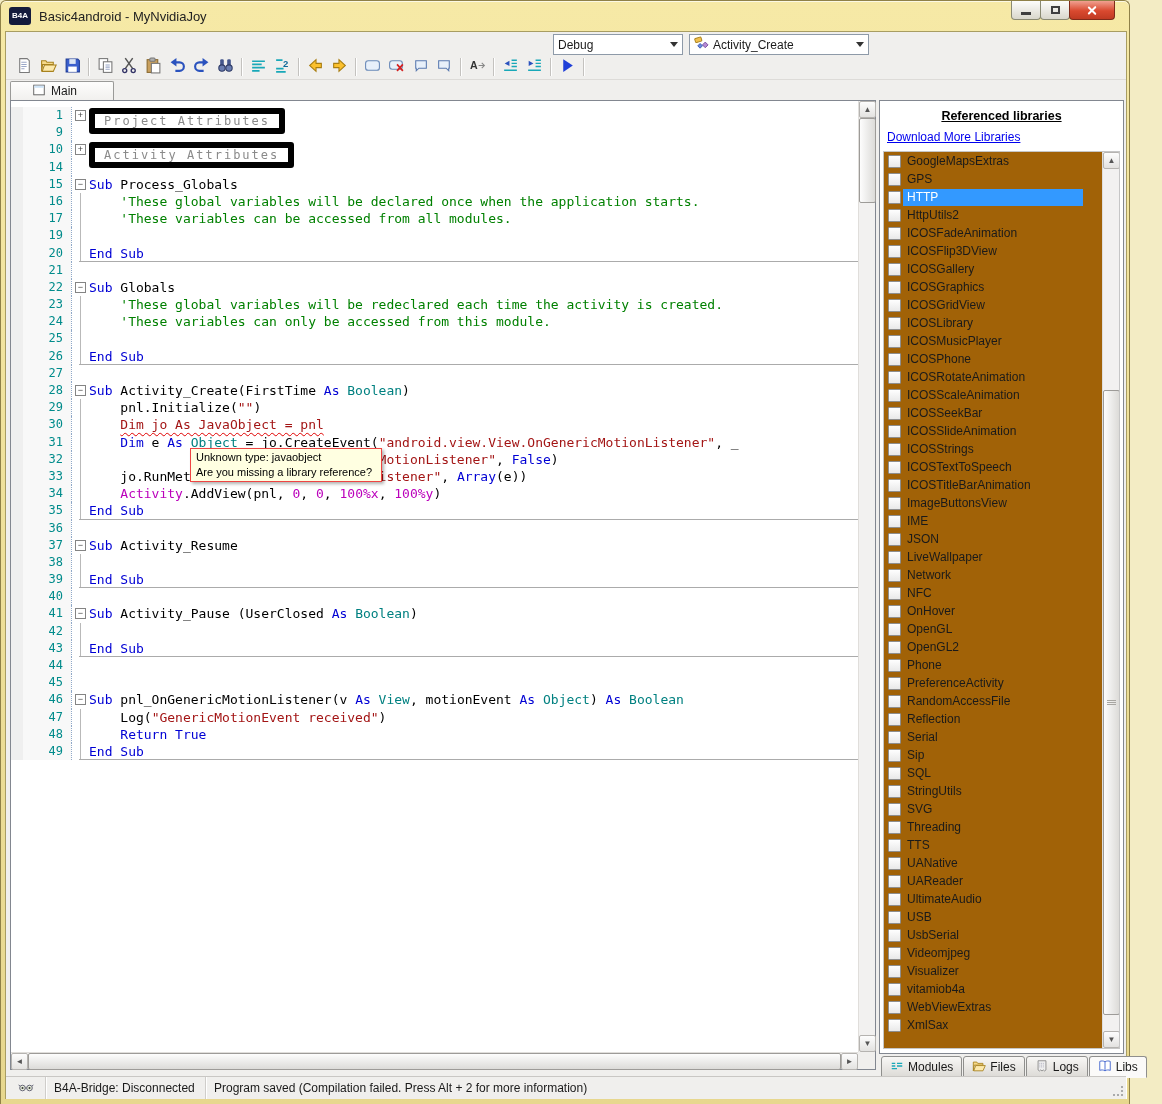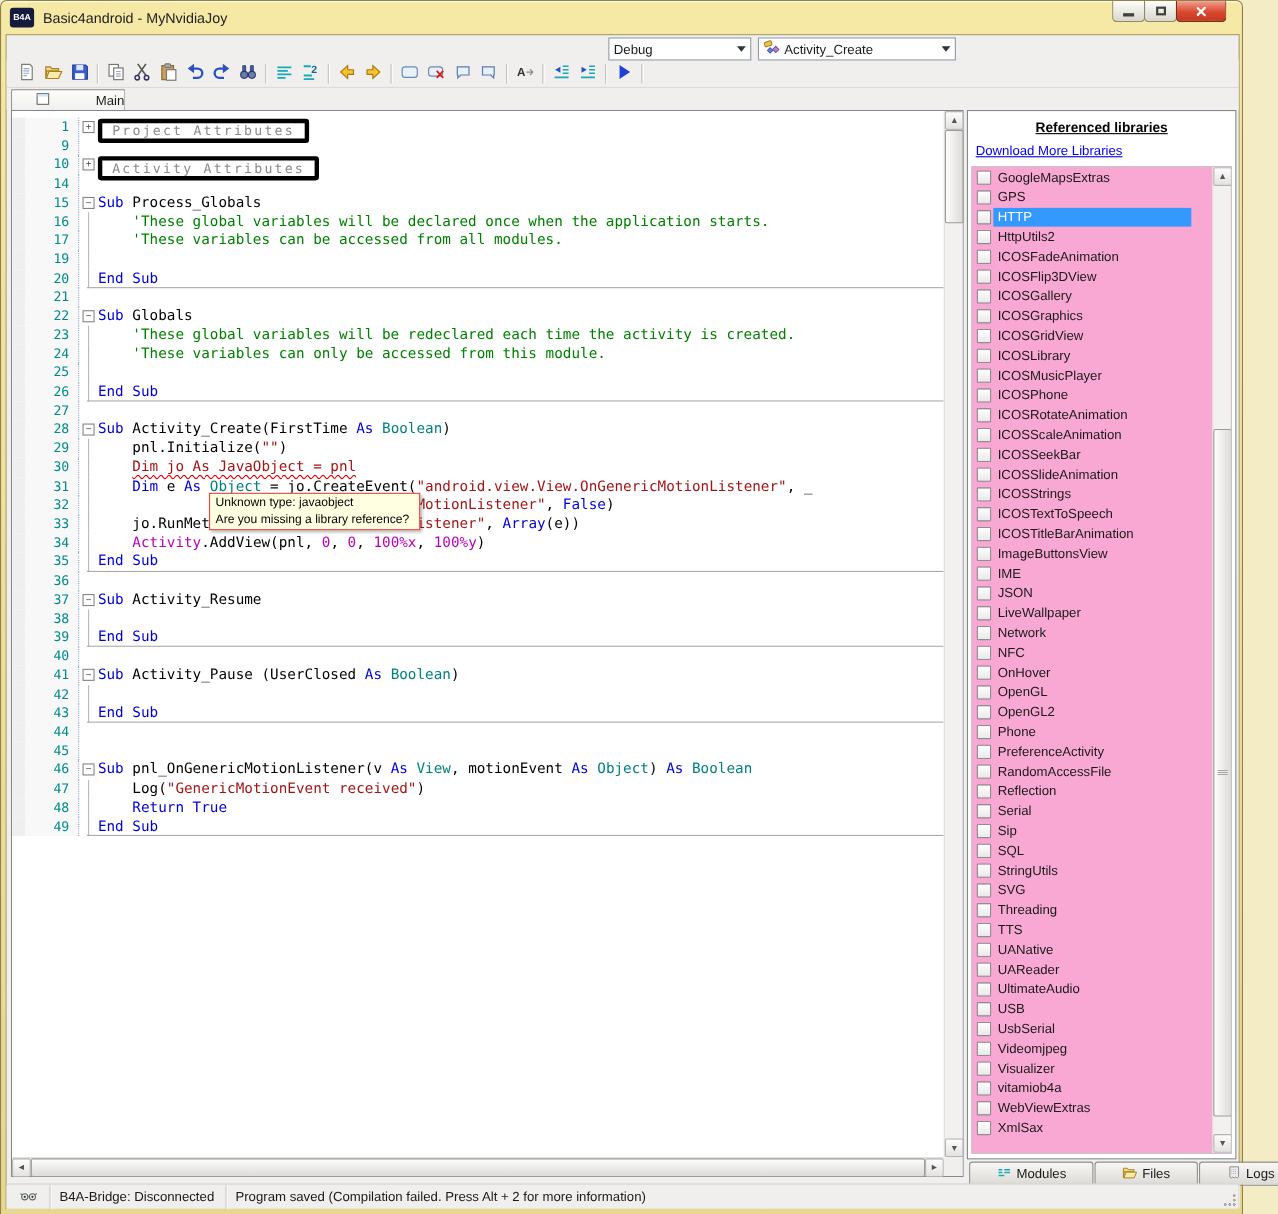--- a/index.html
+++ b/index.html
@@ -36,66 +36,66 @@
   .tb-btn svg{width:17px;height:17px;}
   .tb-sep{width:1px;height:18px;background:#c4c2bf;margin:0 4px;box-shadow:1px 0 0 #fff;}
   .combo{position:absolute;top:2px;height:21px;background:#fff;border:1px solid #8e9aa8;display:flex;align-items:center;padding:0 4px;font-size:12px;}
   .combo .arrow{position:absolute;right:4px;top:7px;width:0;height:0;border-left:4px solid transparent;border-right:4px solid transparent;border-top:5px solid #333;}
   .combo svg{width:15px;height:15px;margin-right:4px;}
   #combo-debug{left:547px;width:130px;}
   #combo-sub{left:683px;width:180px;}
   
   .tabstrip{position:absolute;left:0;top:48px;right:0;height:20px;background:#F0EFED;}
   .main-tab{position:absolute;left:4px;top:1px;width:104px;height:19px;background:linear-gradient(#fdfdfc,#f1f0ee);
-    border:1px solid #9a9a98;border-bottom:none;border-radius:2px 2px 0 0;display:flex;align-items:center;padding-left:21px;font-size:12px;justify-content:space-between;}
+    border:1px solid #9a9a98;border-bottom:none;border-radius:2px 2px 0 0;display:flex;align-items:center;padding-left:21px;font-size:12px;}
   .main-tab svg{width:14px;height:14px;margin-right:5px;}
   
   .editor{position:absolute;left:4px;top:68px;width:866px;height:970px;border:1px solid #828790;background:#fff;}
   .ed-content{position:absolute;left:0;top:0;right:17px;bottom:17px;overflow:hidden;background:#fff;padding-top:6px;}
   .row{position:relative;height:17.2px;display:flex;align-items:stretch;}
   .ln{width:60px;flex:none;text-align:right;padding-right:8px;color:var(--line_number);
     font:12px/17.2px "DejaVu Sans Mono","Liberation Mono",monospace;
     background:linear-gradient(to right,#efefef 12px,#f8f8f8 12px);}
   .fold{width:18px;flex:none;position:relative;border-left:1px dotted #8fa8c8;}
   .fold.g:after{content:"";position:absolute;left:8px;top:0;bottom:0;width:1px;background:#b9b9b9;}
   .foldbox{position:absolute;left:3px;top:3px;width:11px;height:11px;border:1px solid #848484;background:#fff;
     font:9px/9px "Liberation Sans",sans-serif;text-align:center;color:#444;}
   .code{flex:1;white-space:pre;font:13px/17.2px "DejaVu Sans Mono","Liberation Mono",monospace;color:#000;position:relative;}
   .k{color:var(--keyword);} .t{color:var(--type);} .c{color:var(--comment);}
   .s{color:var(--string);} .m{color:var(--magenta);} .p{color:#000;}
   .e{color:var(--string);text-decoration:underline wavy #e00000 1px;text-underline-offset:3px;}
   .divider{position:absolute;left:68px;right:0;bottom:0;height:1px;background:#ababab;}
-  .attr-box{display:inline-block;border:4px solid #000000;border-radius:3px;color:#8a8a8a;
+  .attr-box{display:inline-block;border:6px solid #000000;border-radius:3px;color:#8a8a8a;
     padding:0 9px;letter-spacing:2px;font:12px/14px "DejaVu Sans Mono",monospace;margin-top:1px;}
   .tooltip{position:absolute;left:179px;top:347px;width:192px;background:#FFFFE1;border:1px solid #ef4444;
     box-shadow:2px 2px 3px rgba(0,0,0,.3);font:11px/15px "Liberation Sans",sans-serif;color:#000;padding:1px 5px;z-index:6;}
   
   .vscroll{position:absolute;top:0;right:0;width:17px;bottom:17px;background:#f2f1f0;border-left:1px solid #e0dedb;}
   .hscroll{position:absolute;left:0;right:17px;bottom:0;height:17px;background:#f2f1f0;border-top:1px solid #e0dedb;}
   .sb-btn{position:absolute;width:17px;height:17px;background:linear-gradient(#fdfdfd,#e3e2e0);border:1px solid #b5b3b0;border-radius:2px;
     display:flex;align-items:center;justify-content:center;font-size:8px;color:#555;}
   .sb-thumb{position:absolute;background:linear-gradient(to right,#fdfdfd,#dcdbd8);border:1px solid #9d9b98;border-radius:2px;}
   .hscroll .sb-thumb{background:linear-gradient(#fdfdfd,#dcdbd8);}
   .corner{position:absolute;right:0;bottom:0;width:17px;height:17px;background:#f0efed;}
   .grip-lines{position:absolute;left:3px;right:3px;top:50%;height:5px;margin-top:-3px;
     background:repeating-linear-gradient(#a8a6a2 0 1px,transparent 1px 2px);}
   
   .libpanel{position:absolute;left:873px;top:68px;width:245px;height:954px;background:#fff;border:1px solid #828790;}
   .lib-title{margin-top:8px;text-align:center;font-weight:bold;font-size:12.5px;text-decoration:underline;color:#000;}
   .lib-link{position:absolute;left:7px;top:29px;font-size:12px;color:var(--link);text-decoration:underline;}
-  .libbox{position:absolute;left:3px;top:50px;right:3px;height:898px;border:1px solid #c6c6c6;background:#f9a8d4;overflow:hidden;}
+  .libbox{position:absolute;left:3px;top:50px;right:3px;height:898px;border:1px solid #c6c6c6;background:#a16207;overflow:hidden;}
   .lib-row{height:18px;display:flex;align-items:center;padding-left:4px;}
   .cb{width:13px;height:13px;flex:none;border:1px solid #8e8e8e;background:linear-gradient(#fefefe,#e9e9e9);border-radius:1px;margin-right:2px;}
   .lib-lbl{font-size:12px;padding:1px 4px;line-height:15px;}
   .lib-lbl.sel{background:var(--selection);color:#fff;width:180px;}
   .lib-scroll{position:absolute;top:0;right:0;width:17px;bottom:0;background:#f2f1f0;border-left:1px solid #e0dedb;}
   
   .paneltabs{position:absolute;left:875px;top:1024px;width:245px;height:22px;display:flex;}
   .ptab{flex:none;display:flex;align-items:center;justify-content:center;gap:4px;font-size:12px;height:22px;
-    border:1px solid #8f8f8d;border-radius:3px 3px 0 0;background:linear-gradient(#f8f7f5,#dcdad6);margin-right:1px;padding:0 24px;}
+    border:1px solid #8f8f8d;border-radius:3px 3px 0 0;background:linear-gradient(#f8f7f5,#dcdad6);margin-right:1px;padding:0 8px;}
   .ptab.active{background:#fbfaf9;border-bottom-color:#fbfaf9;}
   .ptab svg{width:14px;height:14px;}
   
   .statusbar{position:absolute;left:0;right:0;top:1044px;height:23px;background:#F0EFED;border-top:1px solid #c9c7c4;display:flex;align-items:center;}
   .sb-cell{height:100%;display:flex;align-items:center;border-right:1px solid #cfcdca;box-shadow:1px 0 0 #fff;padding:0 8px;}
   .sb-icon-cell{width:40px;justify-content:center;}
   .sb-bridge{width:160px;}
   .sb-msg{border-right:none;flex:1;}
   .statusbar svg{width:16px;height:16px;}
   .grip{position:absolute;right:2px;bottom:2px;width:12px;height:12px;

